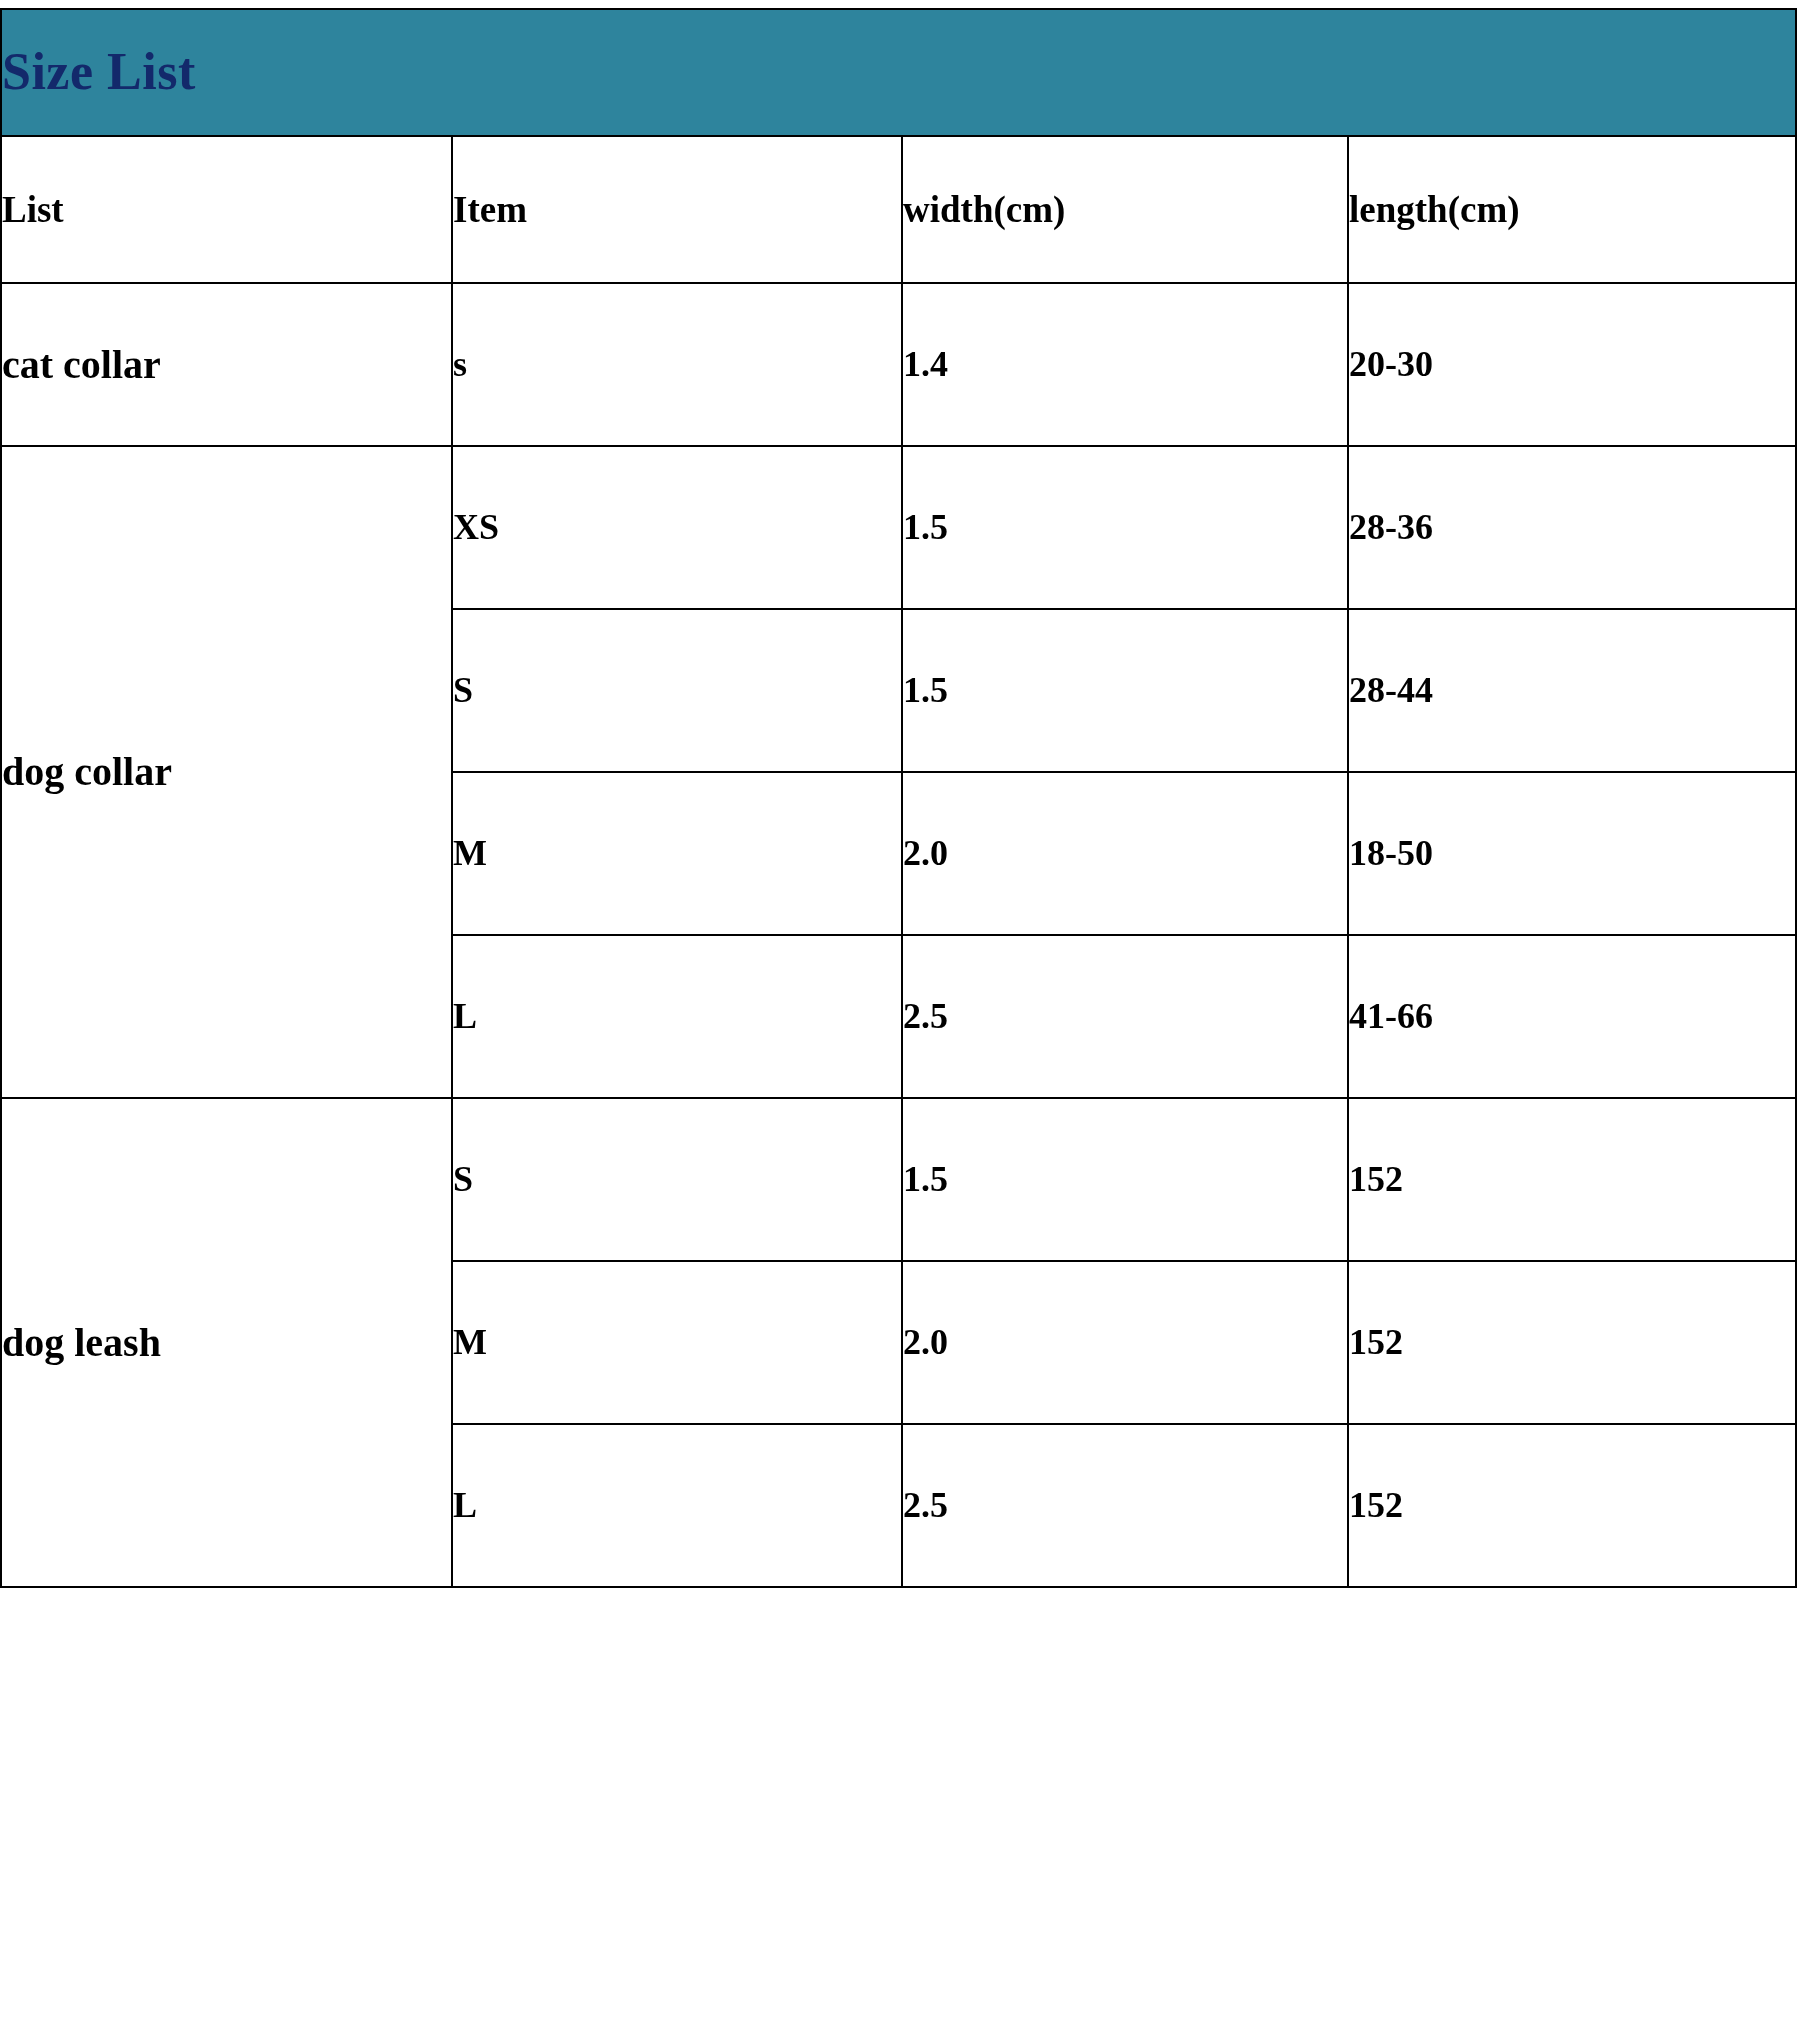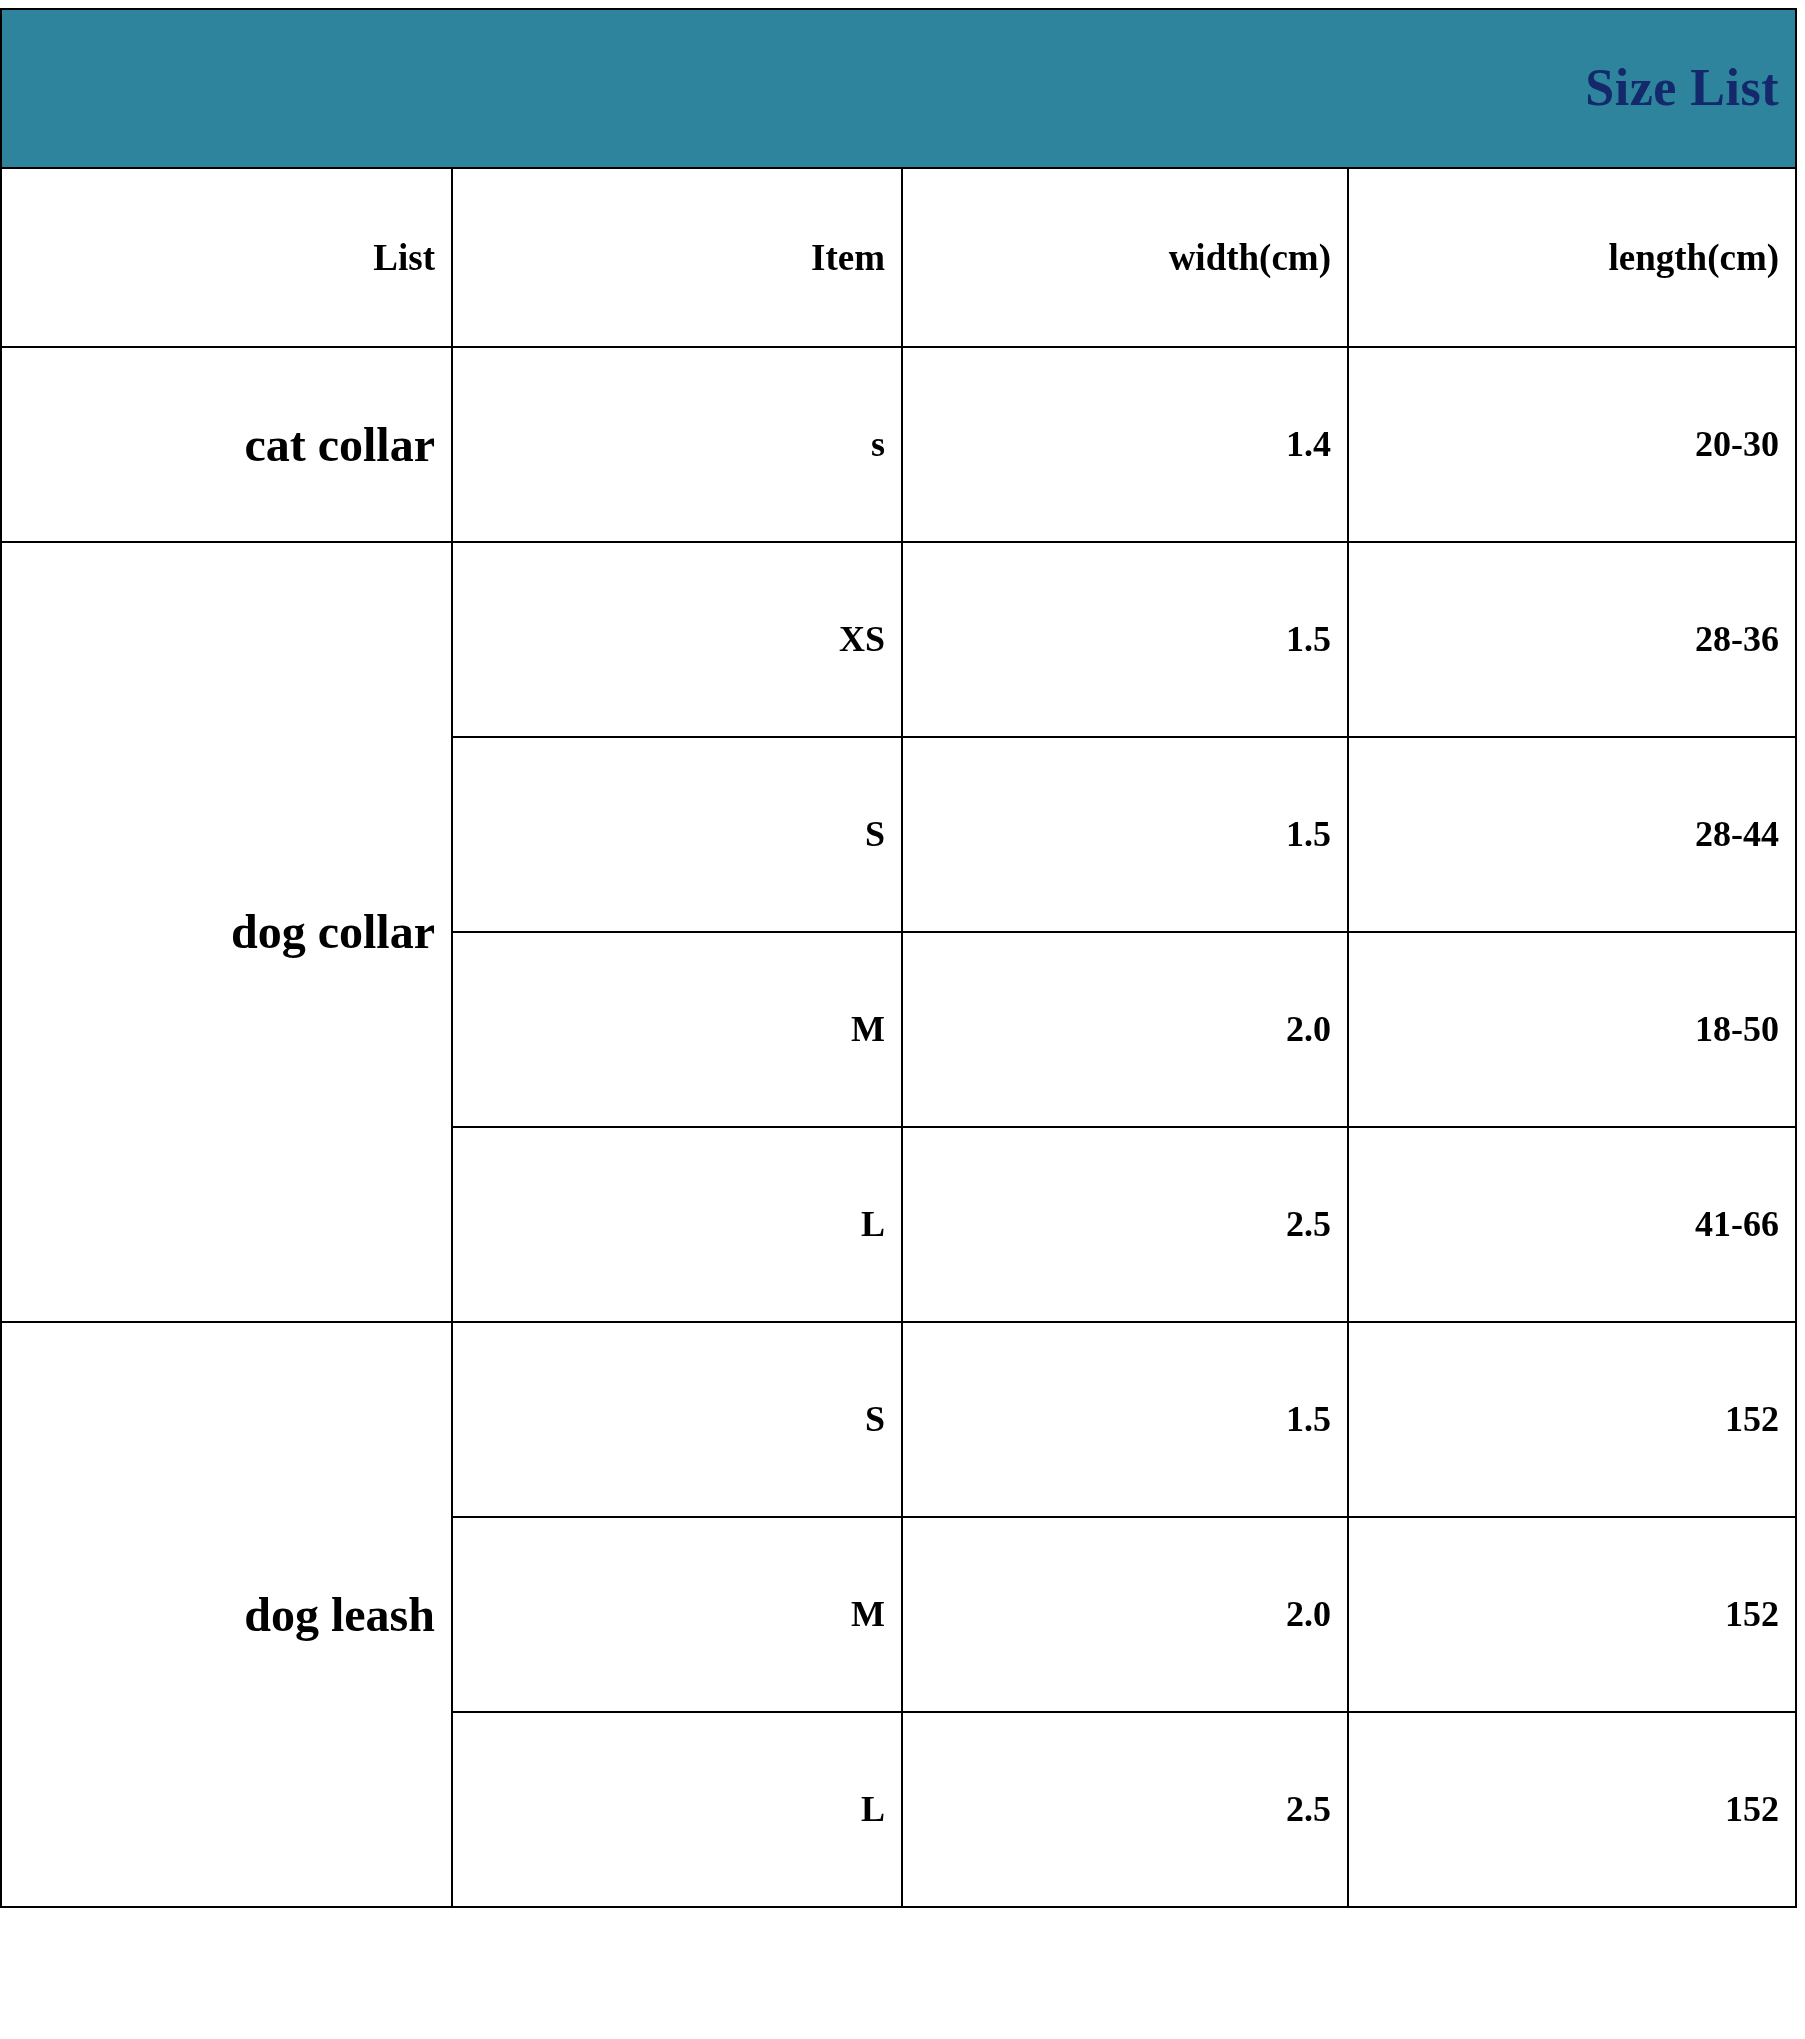--- a/index.html
+++ b/index.html
@@ -25,25 +25,25 @@
   table.size-table {
     width: 1794px;
     border-collapse: collapse;
     table-layout: fixed;
     margin: 0;
   }
 
   table.size-table td,
   table.size-table th {
     border: 2.8px solid #000000;
-    text-align: right;
+    text-align: left;
     vertical-align: middle;
     font-weight: bold;
     color: #000000;
-    padding: 16px;
+    padding: 0;
   }
 
   
   .title-cell {
     background: #2E849D;
     height: 125px;
     border: 2.8px solid #000000 !important;
   }
   .title-text {
     font-size: 52px;
@@ -59,21 +59,21 @@
     height: 145px;
     font-size: 37px;
   }
 
   
   .body-cell {
     height: 161px;
     font-size: 36px;
   }
   .item-cell {
-    font-size: 48px;
+    font-size: 40px;
     margin-left: 47px;
   }
 
   
   col.c-item   { width: 451px; }
   col.c-size   { width: 450px; }
   col.c-width  { width: 446px; }
   col.c-length { width: 448px; }
 </style>
 </head>

